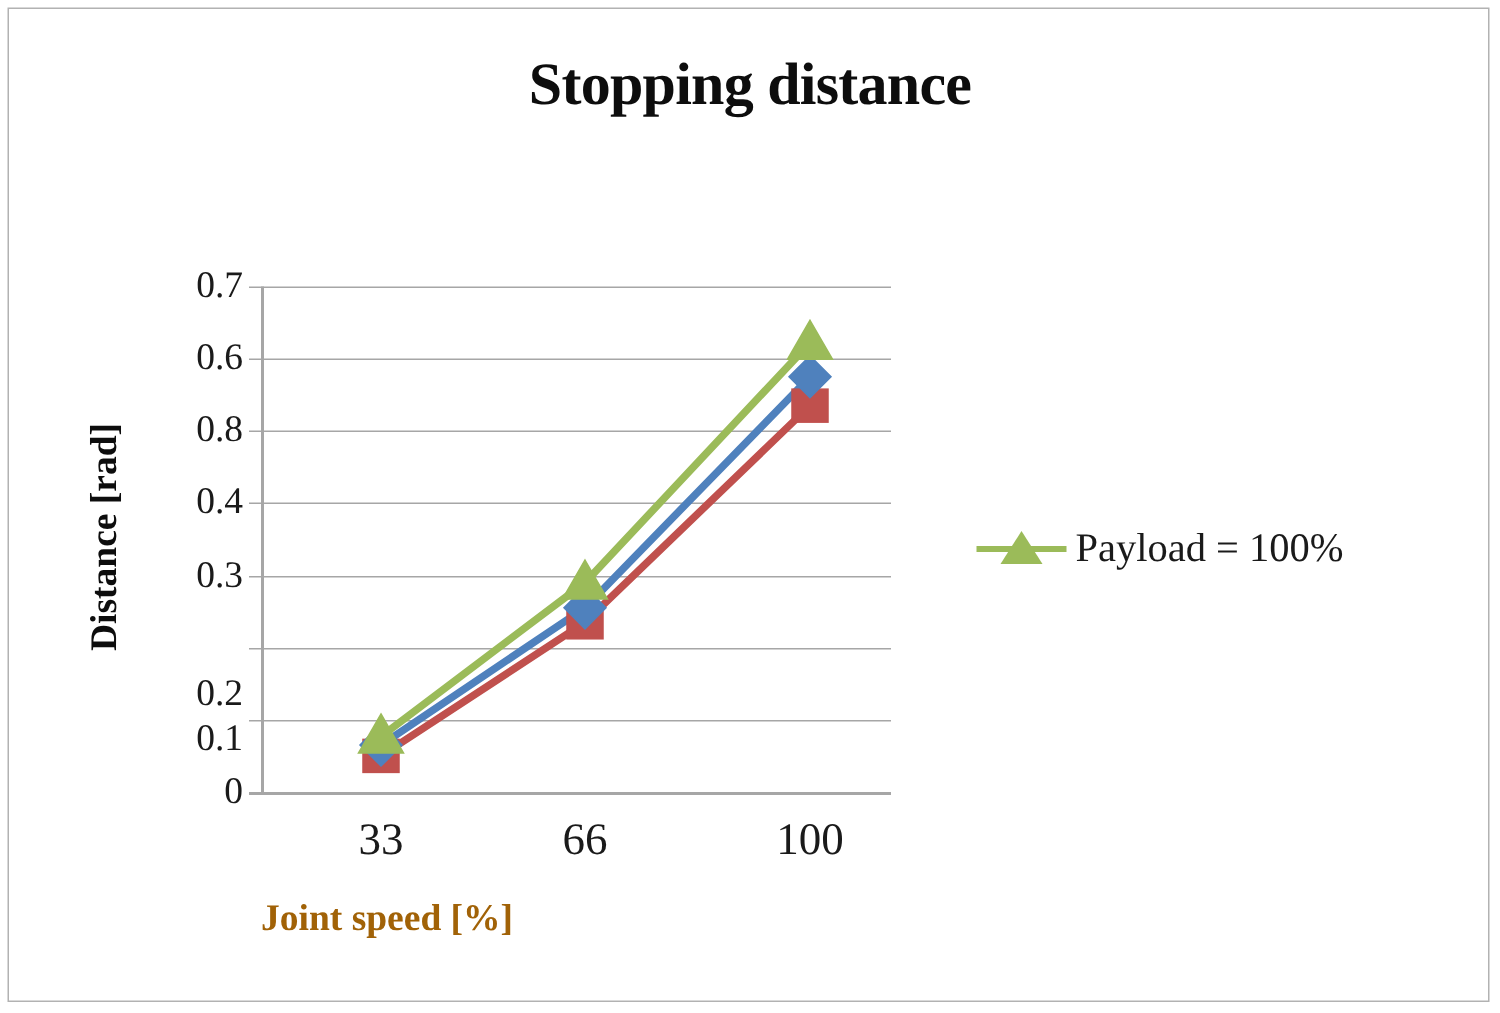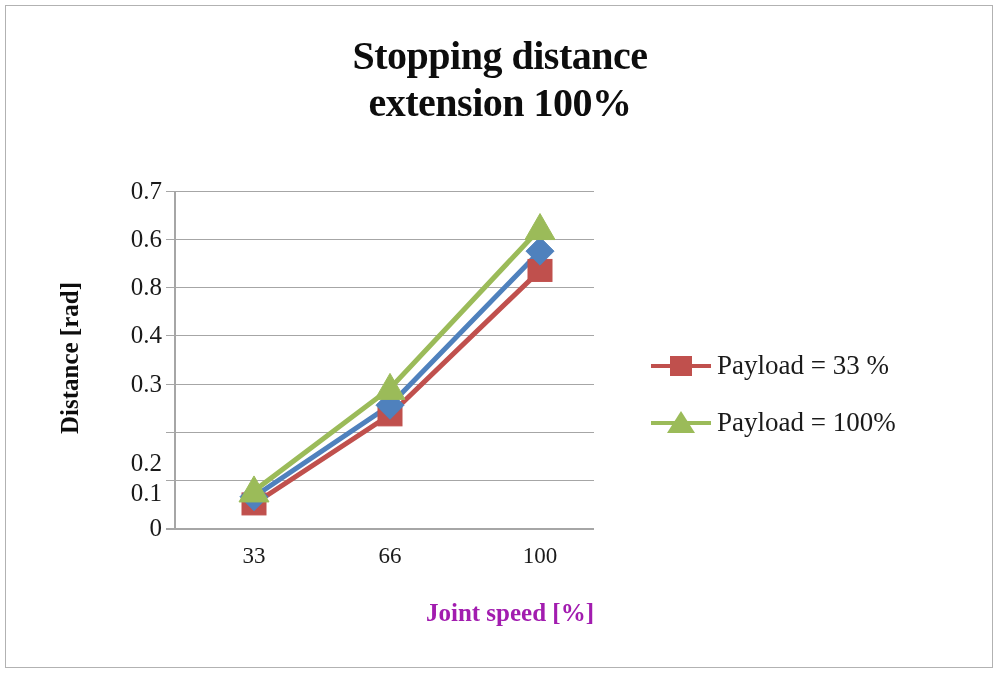--- a/index.html
+++ b/index.html
@@ -86,21 +86,21 @@
     left: -8px;
     top: 337px;
     width: 428px;
     height: 2px;
     background: #a6a6a6;
   }
   .x-label {
     position: absolute;
     top: 352px;
     transform: translateX(-50%);
-    font-size: 23px;
+    font-size: 30px;
     color: #1a1a1a;
     white-space: nowrap;
   }
 
   
   #y-axis-title {
     position: absolute;
     left: 44px;
     top: 232px;
     width: 40px;
@@ -114,24 +114,24 @@
     white-space: nowrap;
     font-size: 25px;
     font-weight: bold;
     color: #0d0d0d;
   }
   #x-axis-title {
     position: absolute;
     left: 168px;
     top: 593px;
     width: 420px;
-    text-align: right;
+    text-align: left;
     font-size: 25px;
     font-weight: bold;
-    color: #a21caf;
+    color: #a16207;
   }
 
   
   #series-svg {
     position: absolute;
     left: 0;
     top: 0;
     width: 420px;
     height: 337px;
     overflow: visible;
@@ -175,21 +175,20 @@
     margin-left: 6px;
   }
 </style>
 </head>
 <body>
 
 <div id="chart-frame">
 
   <div id="chart-title">
     <span class="tline">Stopping distance</span>
-    <span class="tline">extension 100%</span>
   </div>
 
   <div id="y-axis-title">
     <span>Distance [rad]</span>
   </div>
 
   <div id="plot-area">
     <div id="gridlines">
         <div class="gridline" style="top: 0px;"></div>
         <div class="gridline" style="top: 48.1429px;"></div>
@@ -239,27 +238,20 @@
         <polygon points="216,182.3857142857143 231,208.3857142857143 201,208.3857142857143" fill="#9BBB59" stroke="#9BBB59" stroke-width="1"></polygon>
         <polygon points="366,22.551428571428517 381,48.55142857142852 351,48.55142857142852" fill="#9BBB59" stroke="#9BBB59" stroke-width="1"></polygon>
       </svg>
   </div>
 
   <div id="x-axis-title">Joint speed [%]</div>
 
   <div id="legend">
       <div class="legend-row">
         <div class="legend-swatch">
-          <div class="legend-line" style="background: rgb(192, 80, 77);"></div>
-          <div class="legend-marker" style="width: 22px; height: 20px; background: rgb(192, 80, 77); margin-left: -11px; margin-top: -10px;"></div>
-        </div>
-        <div class="legend-label">Payload = 33 %</div>
-      </div>
-      <div class="legend-row">
-        <div class="legend-swatch">
           <div class="legend-line" style="background: rgb(155, 187, 89);"></div>
           <div class="legend-marker" style="width: 0px; height: 0px; border-left: 14px solid transparent; border-right: 14px solid transparent; border-bottom: 22px solid rgb(155, 187, 89); margin-left: -14px; margin-top: -12px;"></div>
         </div>
         <div class="legend-label">Payload =  100%</div>
       </div>
     </div>
 
 </div>
 
 </body></html>

